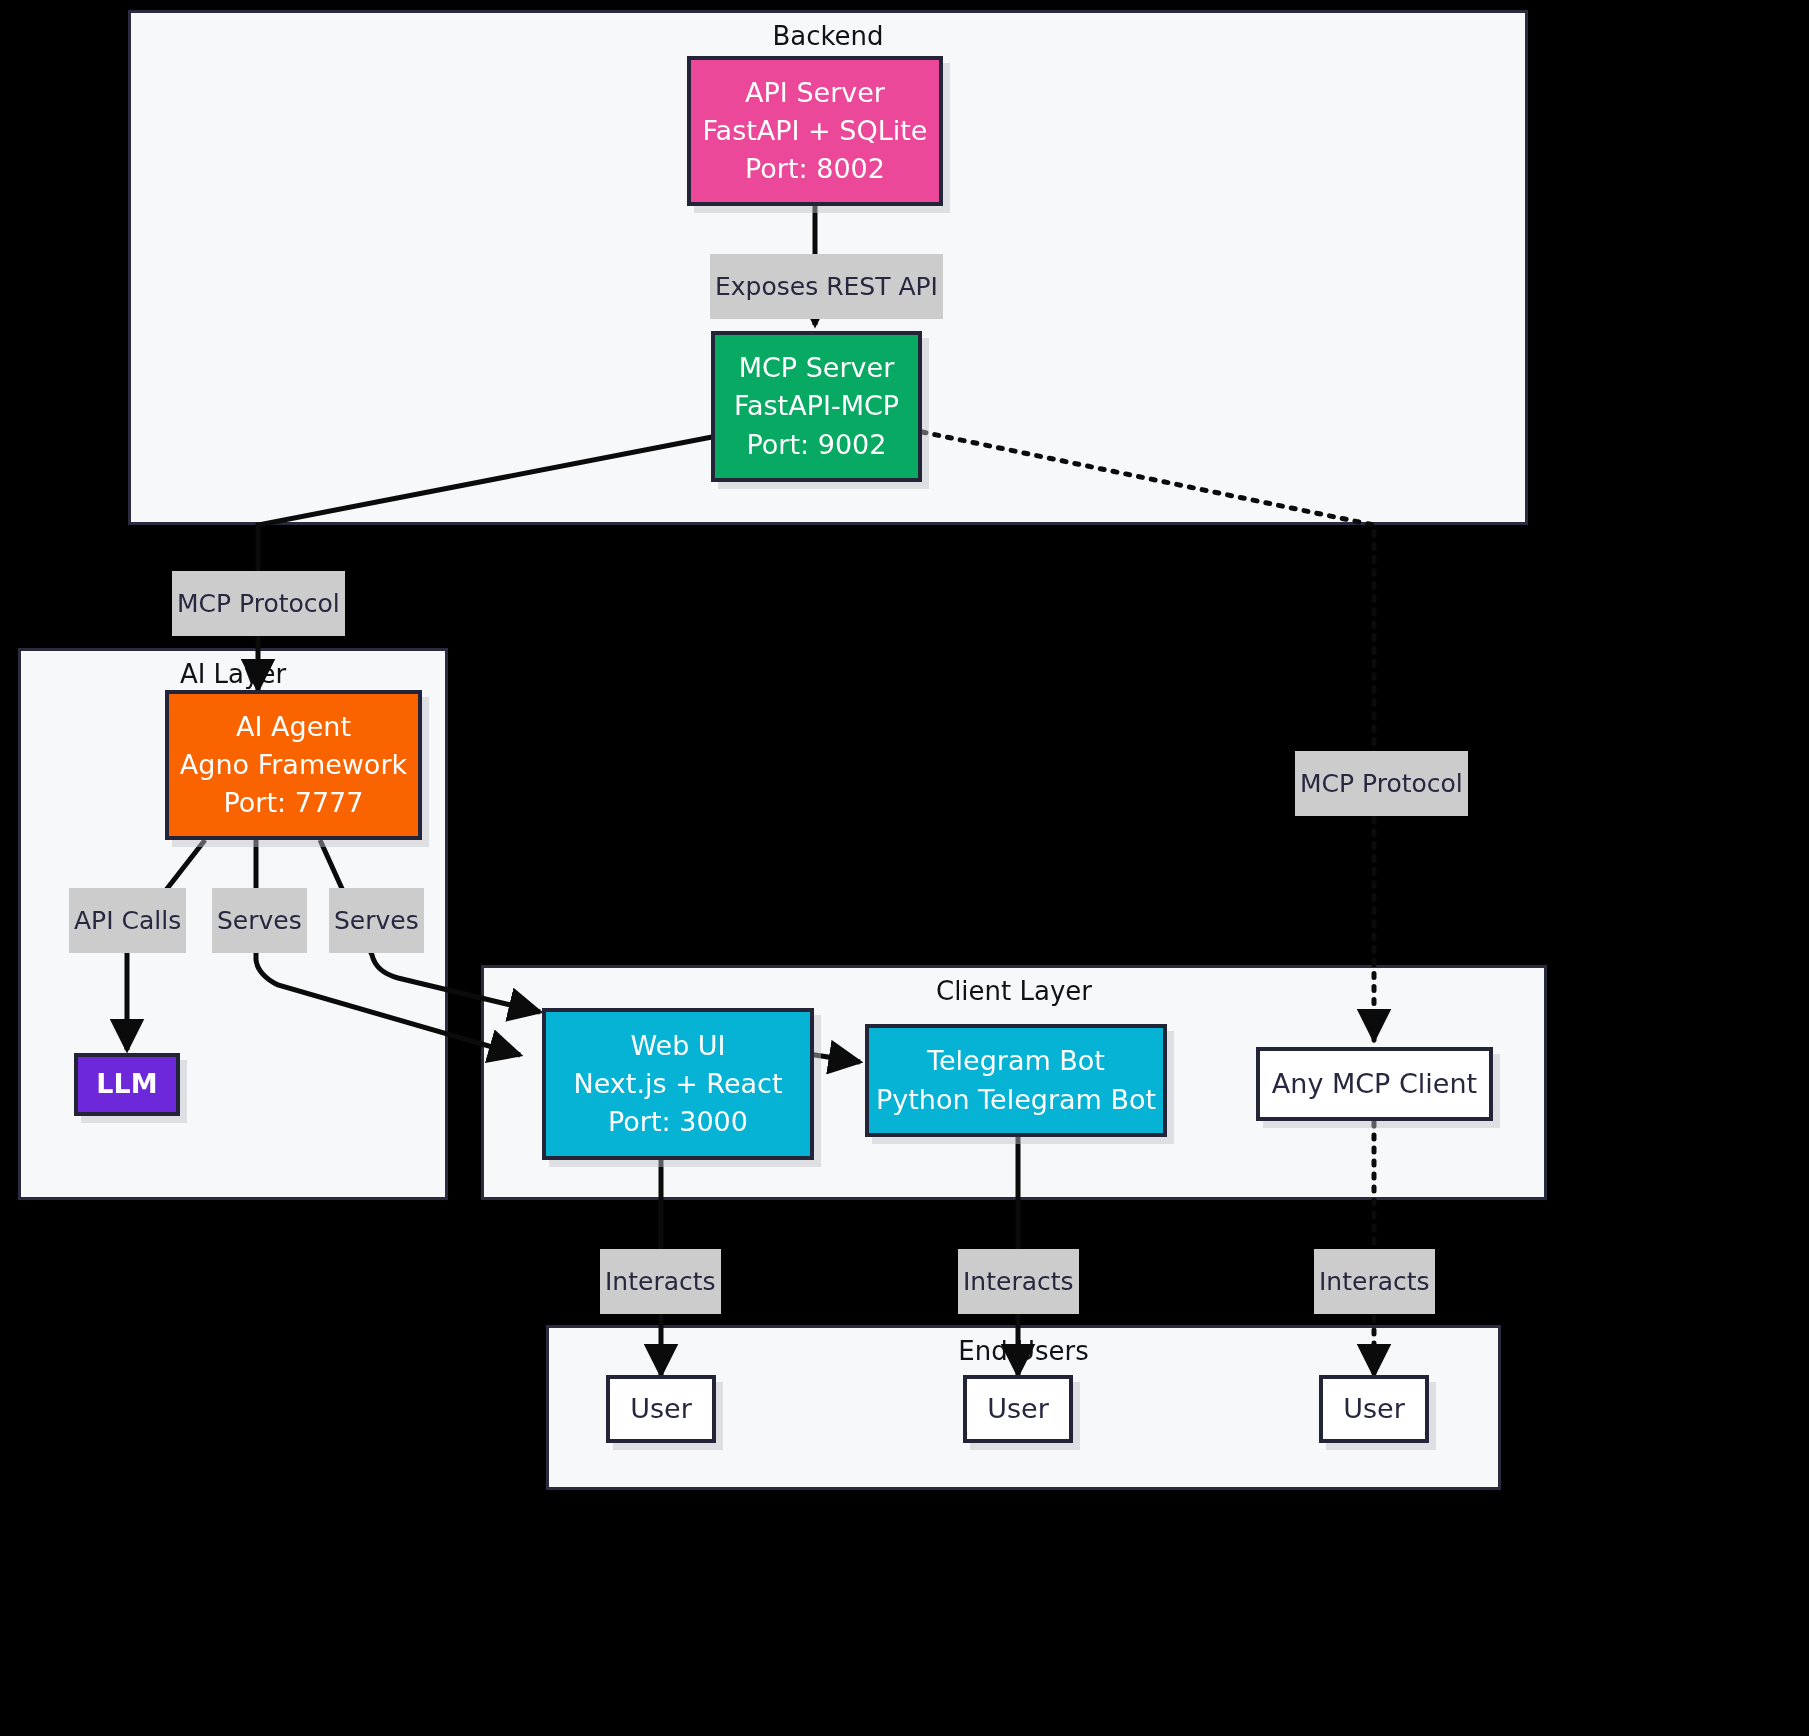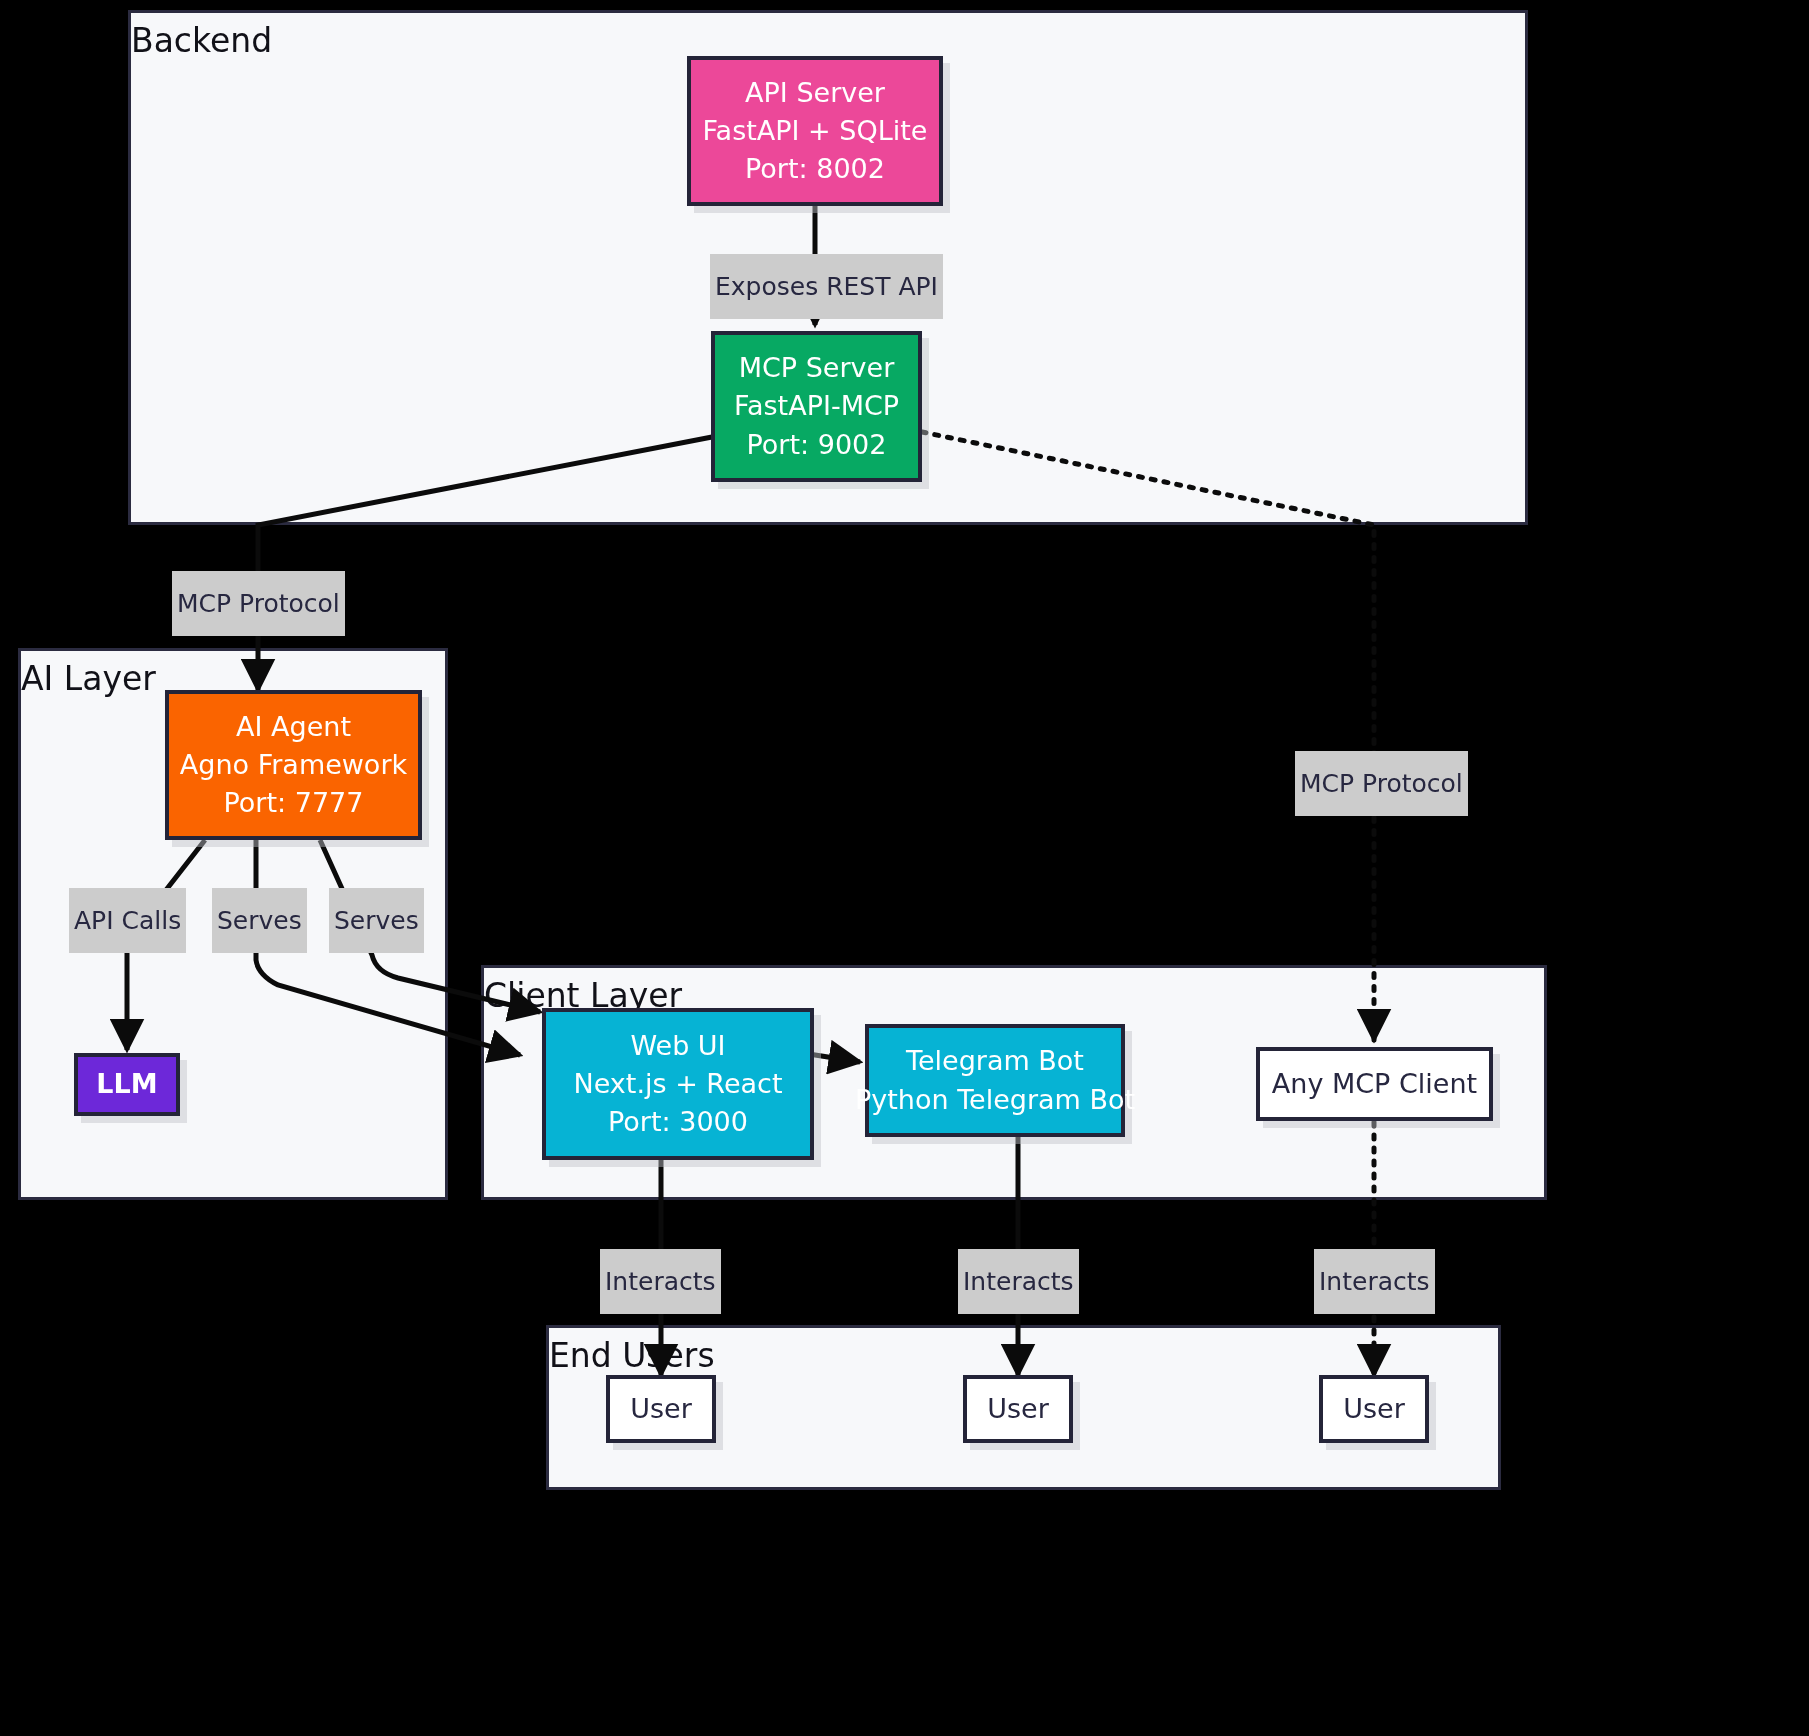--- a/index.html
+++ b/index.html
@@ -33,21 +33,22 @@
     position: absolute;
     background: #f7f8fa;
     border: 3px solid #2b2b40;
     box-sizing: border-box;
   }
   .subgraph-title {
     position: absolute;
     top: 8px;
     left: 0;
     width: 100%;
-    font-size: 33px;
+    text-align: center;
+    font-size: 26px;
     color: #111118;
     font-family: "DejaVu Sans", sans-serif;
     white-space: nowrap;
   }
   
   .node {
     position: absolute;
     box-sizing: border-box;
     border: 4px solid #242438;
     display: flex;
@@ -149,21 +150,21 @@
   <div class="node purple" style="left:74px; top:1053px; width:106px; height:63px;">
     <span class="line">LLM</span>
   </div>
 
   <div class="node cyan" style="left:542px; top:1008px; width:272px; height:152px;">
     <span class="line">Web UI</span>
     <span class="line">Next.js + React</span>
     <span class="line">Port: 3000</span>
   </div>
 
-  <div class="node cyan" style="left:865px; top:1024px; width:260px; height:113px;">
+  <div class="node cyan" style="left:865px; top:1024px; width:302px; height:113px;">
     <span class="line">Telegram Bot</span>
     <span class="line">Python Telegram Bot</span>
   </div>
 
   <div class="node white" style="left:1256px; top:1047px; width:237px; height:74px;">
     <span class="line">Any MCP Client</span>
   </div>
 
   <div class="node white" style="left:606px; top:1375px; width:110px; height:68px;">
     <span class="line">User</span>

